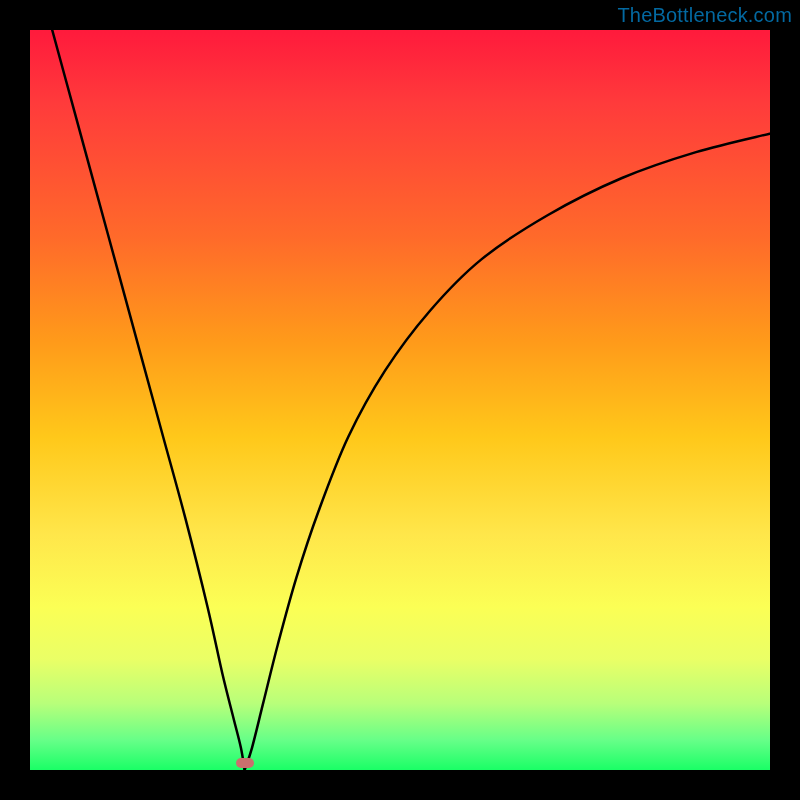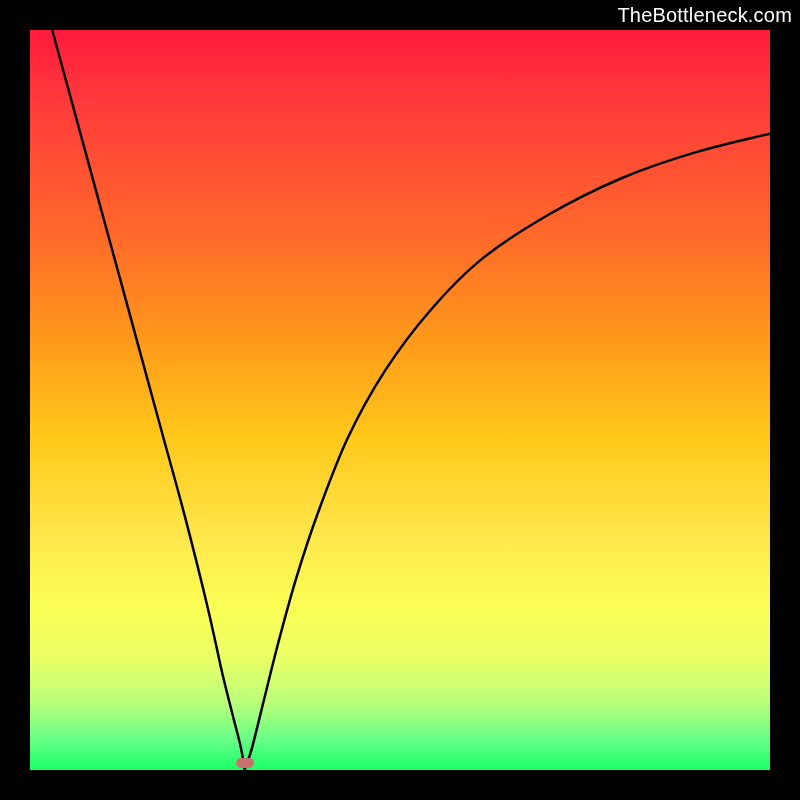--- a/index.html
+++ b/index.html
@@ -46,21 +46,21 @@
     width: 18px;
     height: 10px;
     border-radius: 5px;
     background: #c9706e;
     transform: translate(-50%, -50%);
   }
   .watermark {
     position: absolute;
     top: 4px;
     right: 8px;
-    color: #ffffff;
+    color: #0369a1;
     font-size: 20px;
     font-weight: 500;
     letter-spacing: 0.2px;
     user-select: none;
   }
 </style>
 </head>
 <body>
 
 <div class="frame">

